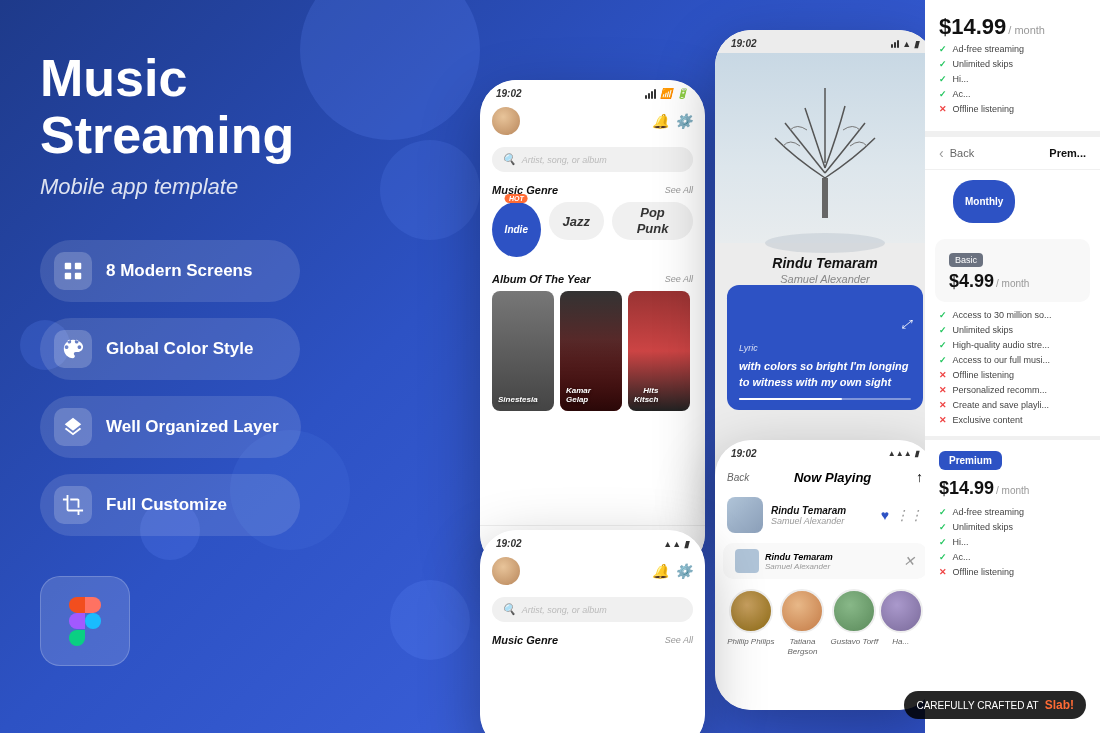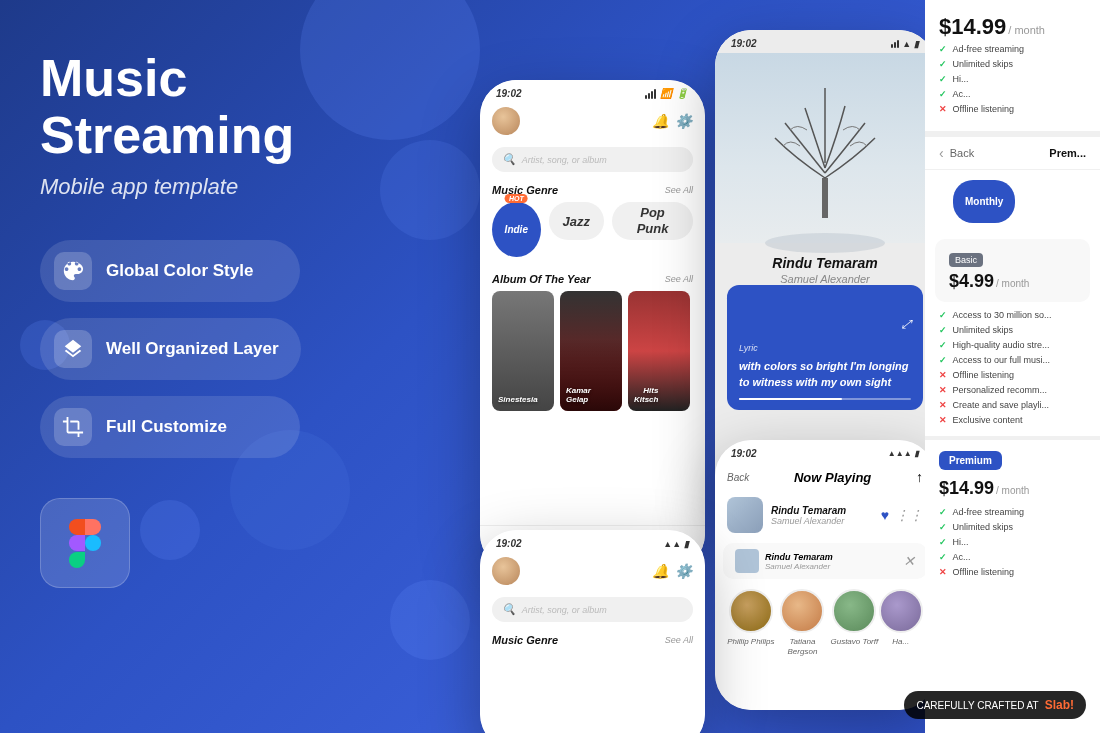--- a/index.html
+++ b/index.html
@@ -670,20 +670,31 @@
 
 <div class="left-panel">
   <h1 class="main-title">
     <span>Music</span><br>
     <span>Streaming</span>
   </h1>
   <p class="subtitle">Mobile app template</p>
 
   <div class="feature-list">
 
+    <div class="feature-item">
+      <div class="feature-icon">
+        <svg viewBox="0 0 24 24" xmlns="http://www.w3.org/2000/svg">
+          <rect x="3" y="3" width="7" height="7" rx="1"></rect>
+          <rect x="14" y="3" width="7" height="7" rx="1"></rect>
+          <rect x="3" y="14" width="7" height="7" rx="1"></rect>
+          <rect x="14" y="14" width="7" height="7" rx="1"></rect>
+        </svg>
+      </div>
+      <span class="feature-label">8 Modern Screens</span>
+    </div>
 
     <div class="feature-item">
       <div class="feature-icon">
         <svg viewBox="0 0 24 24" xmlns="http://www.w3.org/2000/svg">
           <path d="M12 2C6.48 2 2 6.48 2 12s4.48 10 10 10c1.1 0 2-.9 2-2 0-.54-.21-1.04-.55-1.42-.33-.37-.52-.85-.52-1.37 0-1.1.9-2 2-2h2.36c3.12 0 5.71-2.56 5.71-5.71C23 6.04 18.04 2 12 2zm-7 10c-1.1 0-2-.9-2-2s.9-2 2-2 2 .9 2 2-.9 2-2 2zm3-6c-1.1 0-2-.9-2-2s.9-2 2-2 2 .9 2 2-.9 2-2 2zm8 0c-1.1 0-2-.9-2-2s.9-2 2-2 2 .9 2 2-.9 2-2 2zm3 6c-1.1 0-2-.9-2-2s.9-2 2-2 2 .9 2 2-.9 2-2 2z"></path>
         </svg>
       </div>
       <span class="feature-label">Global Color Style</span>
     </div>
 

